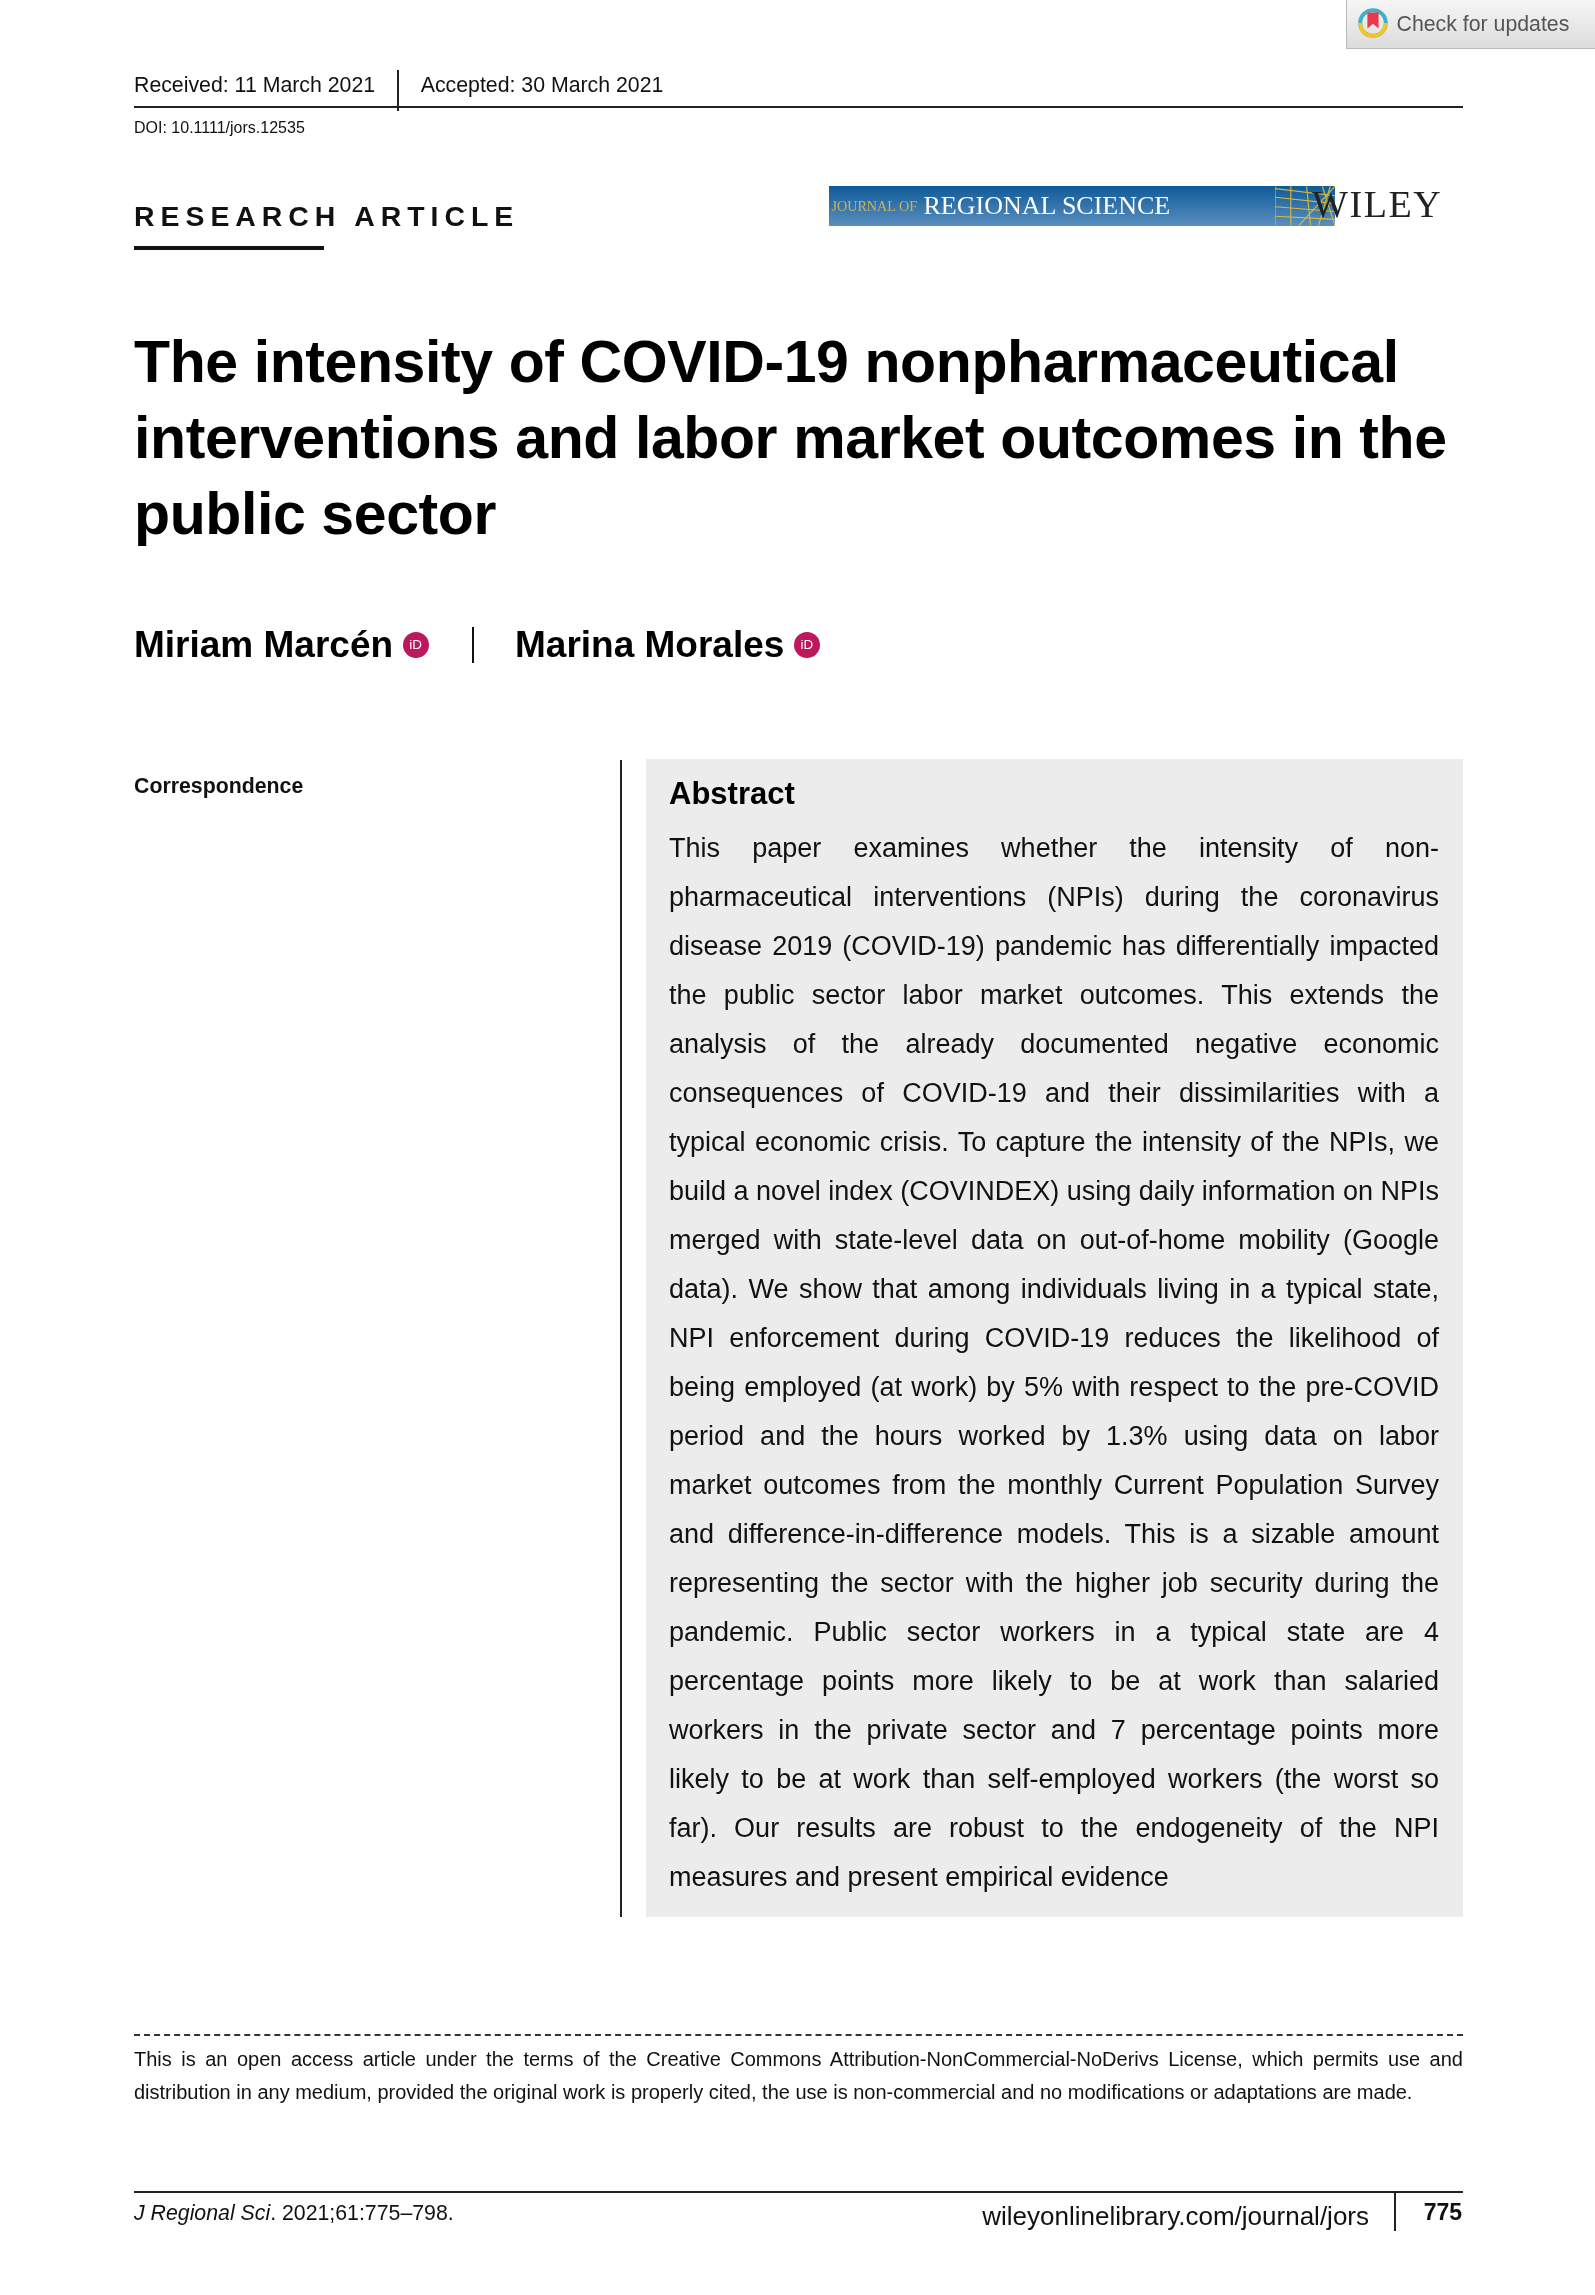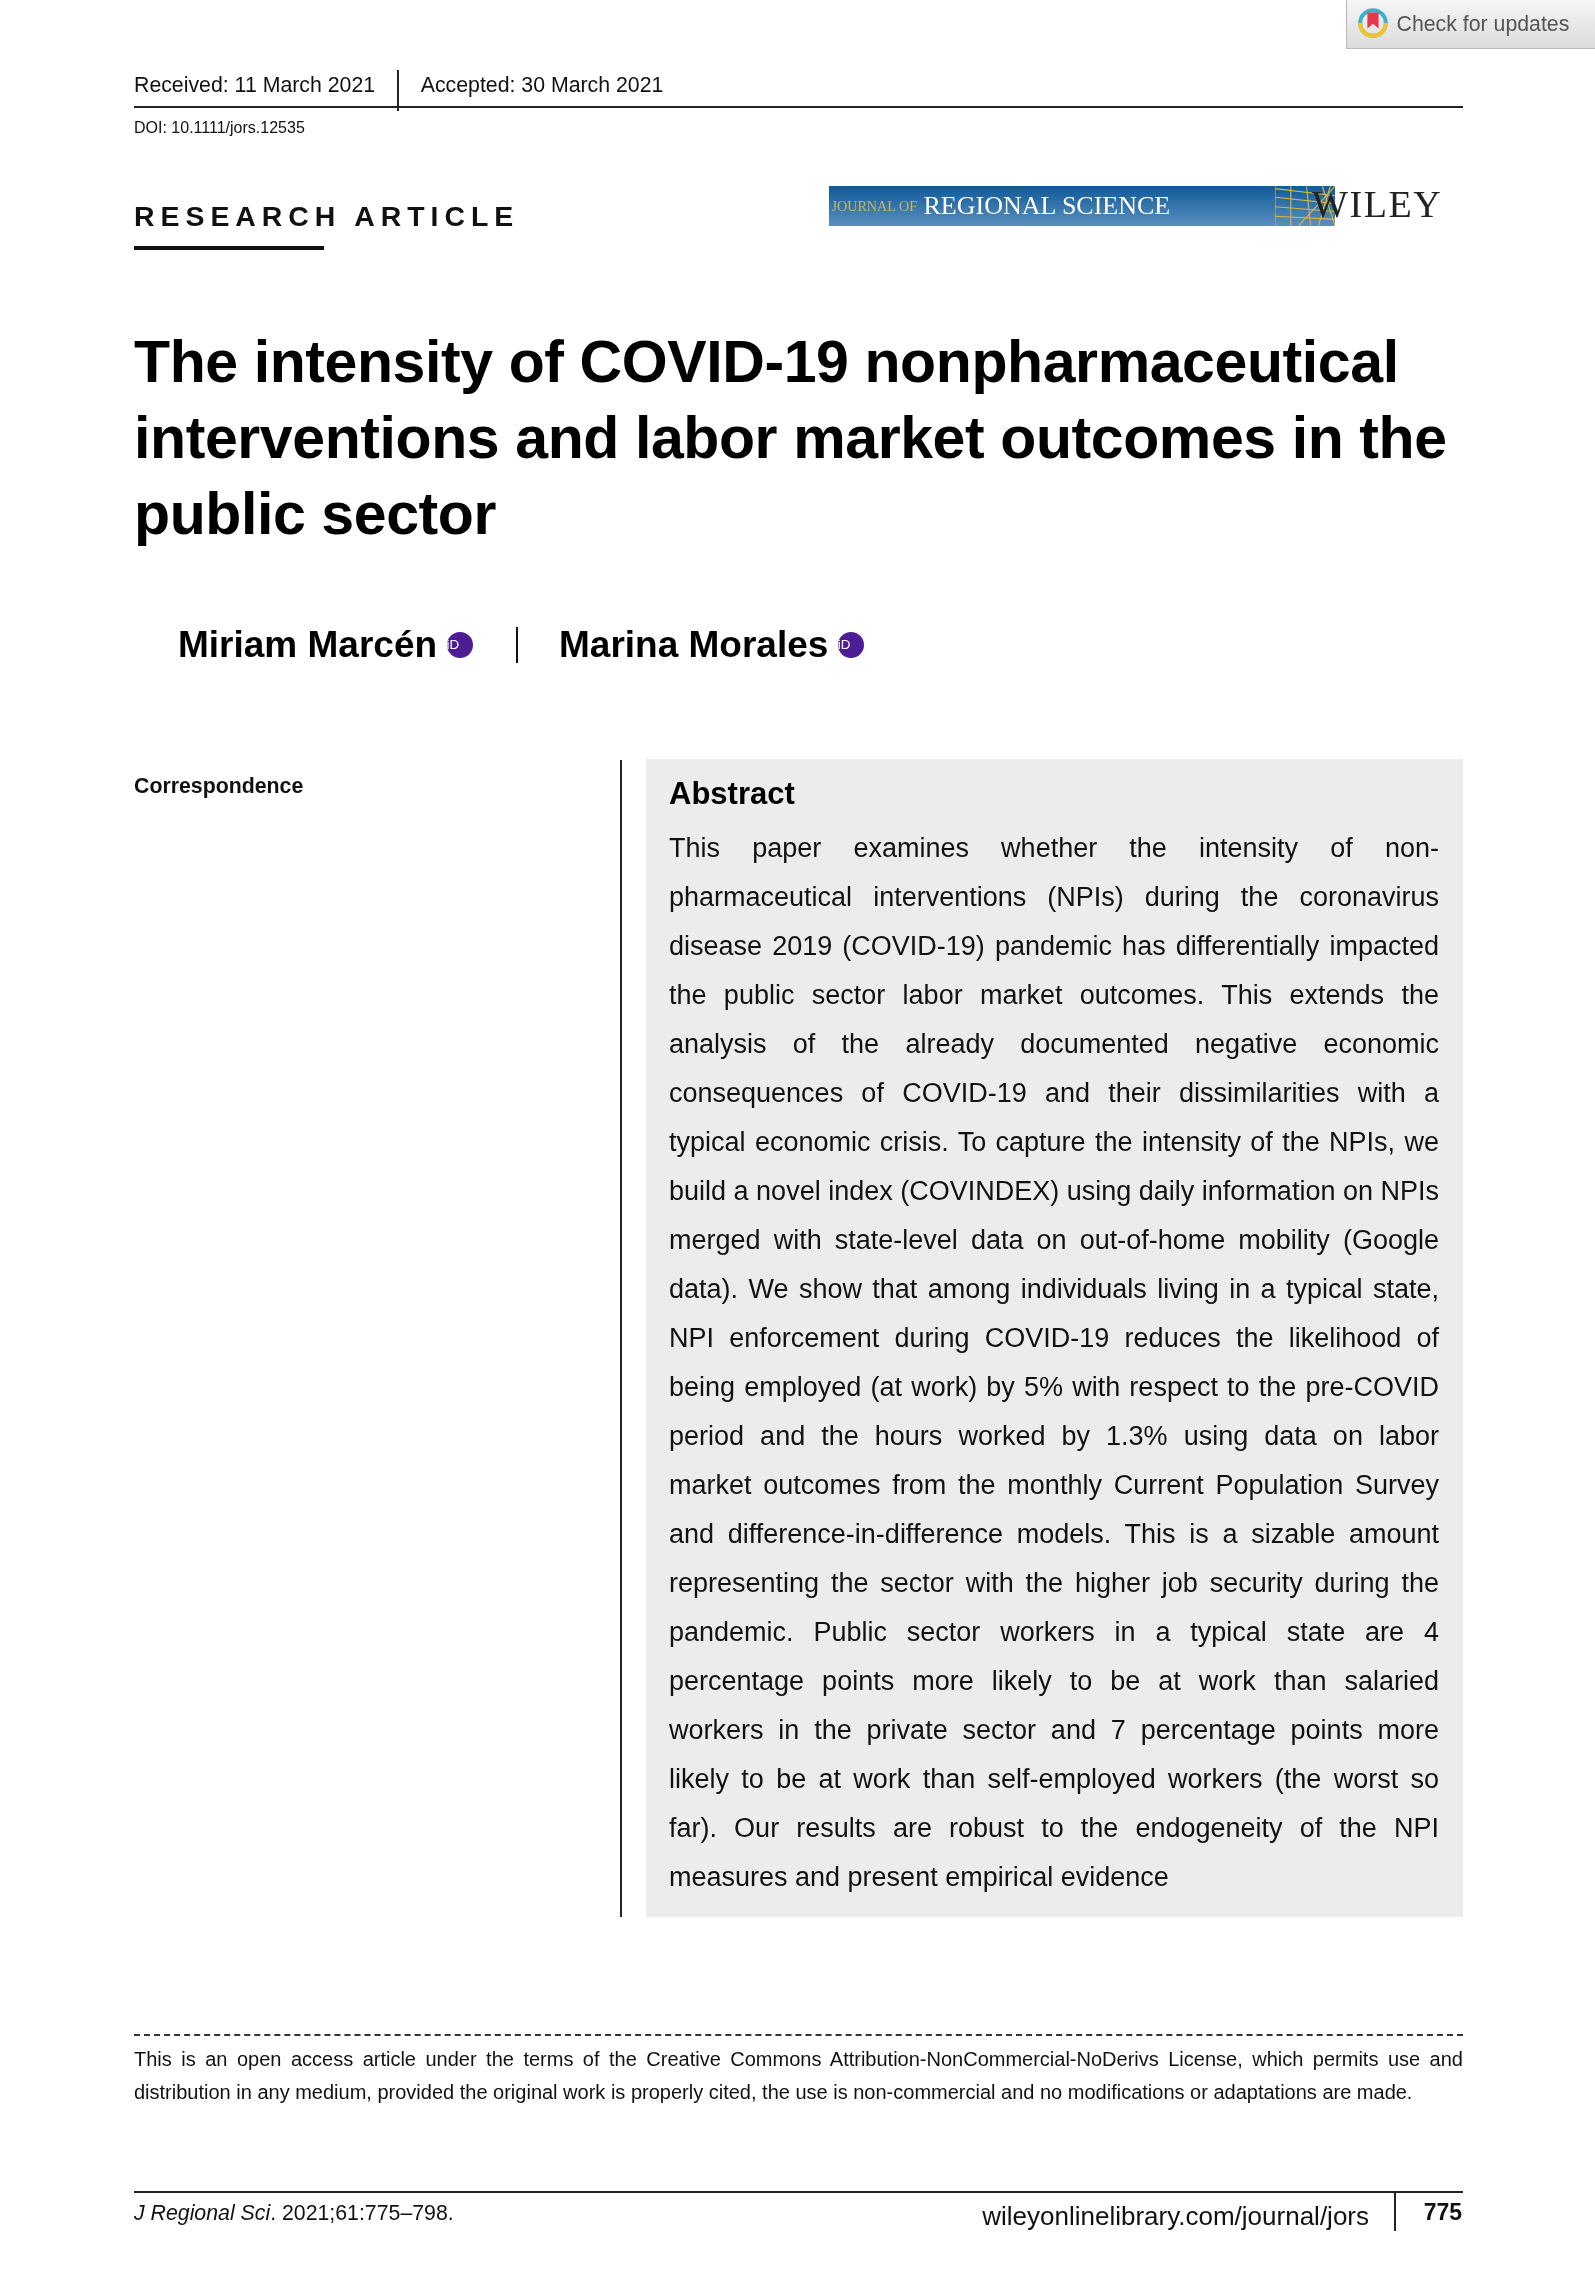--- a/index.html
+++ b/index.html
@@ -28,23 +28,23 @@
          background: linear-gradient(#0f5a98, #5a8fbf); overflow: hidden; display: flex; align-items: center; }
   .jrs-small { font-family: "Liberation Serif", serif; font-size: 14.2px; color: #c8b560; margin-left: 2.4px; margin-right: 6.3px; }
   .jrs-big { font-family: "Liberation Serif", serif; font-size: 26px; color: #ffffff; letter-spacing: 0px; }
   .jrs-grid { position: absolute; right: 0; top: 0; width: 60px; height: 40px; }
   .wiley { left: 1312px; top: 182px; font-family: "Liberation Serif", serif; font-size: 38px; color: #222; letter-spacing: 1.6px; }
 
   
   .title { left: 134px; top: 324px; width: 1343px; font-size: 59px; font-weight: bold; line-height: 76px; color: #000; letter-spacing: -0.4px; }
 
   
-  .authors { left: 134px; top: 624px; display: flex; align-items: center; font-size: 37px; font-weight: bold; color: #000; margin-left: 44px; }
-  .orcid { display: inline-block; width: 26px; height: 26px; border-radius: 50%; background: #4c1d95; color: #fff;
-           font-size: 13.4px; font-weight: normal; text-align: left; line-height: 26px; margin-left: 9.5px; font-family: "Liberation Sans", sans-serif; }
+  .authors { left: 134px; top: 624px; display: flex; align-items: center; font-size: 37px; font-weight: bold; color: #000; }
+  .orcid { display: inline-block; width: 26px; height: 26px; border-radius: 50%; background: #be185d; color: #fff;
+           font-size: 13.4px; font-weight: normal; text-align: center; line-height: 26px; margin-left: 9.5px; font-family: "Liberation Sans", sans-serif; }
   .auth-sep { width: 2.4px; height: 36px; background: #111; margin: 0 41px 0 43px; }
 
   
   .affil { left: 134px; top: 751px; width: 474px; font-size: 21.3px; line-height: 33px; color: #111; }
   .corr-head { font-weight: bold; margin-top: 19px; }
   .email-link { color: #5b7fa6; }
   .vline { left: 620px; top: 760px; width: 2.4px; height: 1157px; background: #222; }
 
   
   .abs-box { left: 646px; top: 759px; width: 817px; height: 1158px; background: #ececec; }

